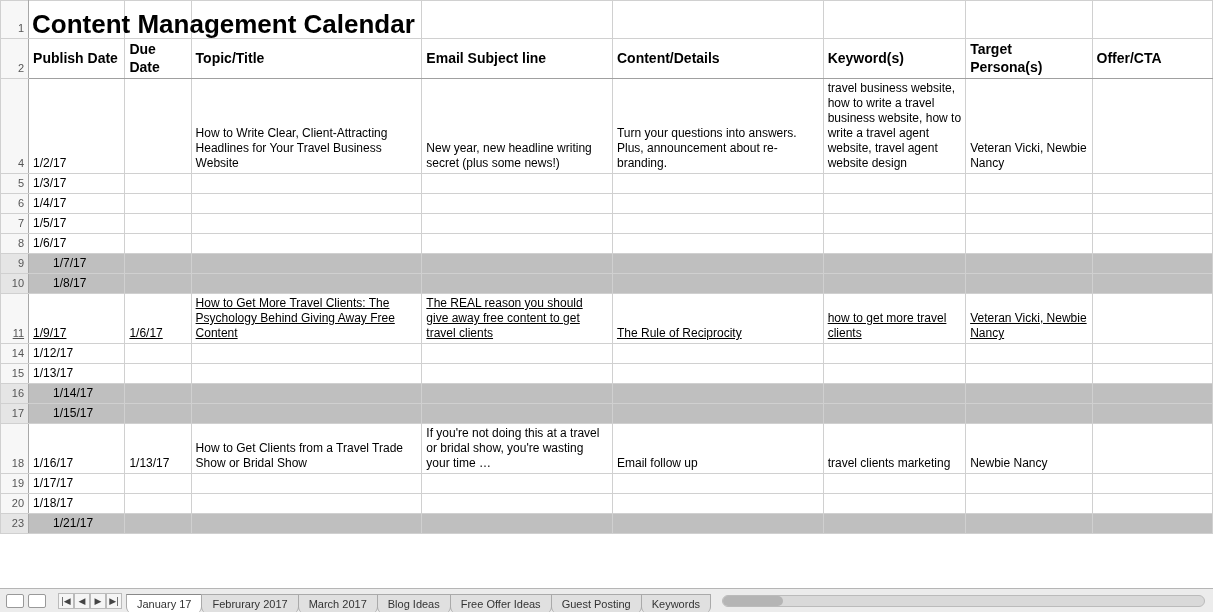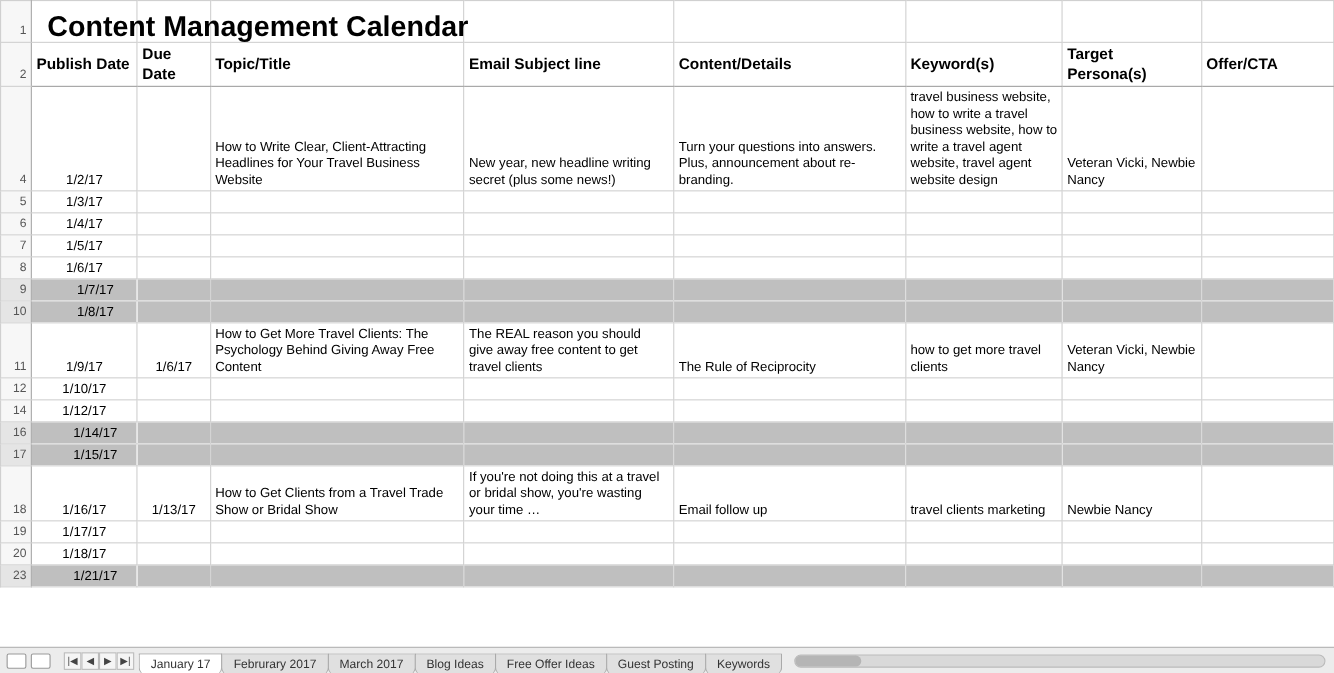--- a/index.html
+++ b/index.html
@@ -5,48 +5,48 @@
   * { box-sizing: border-box; margin: 0; padding: 0; }
   html, body { width: 1213px; height: 612px; font-family: Arial, Helvetica, sans-serif; font-size: 12px; background: #fff; overflow: hidden; }
   .sheet { position: relative; width: 100%; height: 100%; }
   table { border-collapse: collapse; table-layout: fixed; width: 1213px; }
   td, th { border: 1px solid #d0d0d0; padding: 2px 4px; vertical-align: bottom; overflow: hidden; font-size: 12px; line-height: 1.25; }
   .rowhead { width: 28px; text-align: right; background: #f7f7f7; color: #555; font-size: 11px; border-right: 1px solid #a8a8a8; border-bottom: 1px solid #d0d0d0; padding-right: 4px; }
   .title-row td.cell { font-size: 26px; font-weight: bold; border-bottom: 1px solid #d0d0d0; height: 38px; vertical-align: middle; }
   .header-row td.cell { font-weight: bold; font-size: 14px; height: 22px; vertical-align: middle; border-bottom: 1px solid #a0a0a0; }
   .shaded td.cell { background: #bfbfbf; padding-left: 24px; }
   .shaded .rowhead { background: #e5e5e5; }
-  .date { text-align: center; }
+  .date { text-align: left; }
   
   col.c0 { width: 28px; }
   col.c1 { width: 96px; }
   col.c2 { width: 66px; }
   col.c3 { width: 230px; }
   col.c4 { width: 190px; }
   col.c5 { width: 210px; }
   col.c6 { width: 142px; }
   col.c7 { width: 126px; }
   col.c8 { width: 120px; }
   
   tr.h-tall td { height: 80px; }
-  tr.h-med td { height: 38px; }
+  tr.h-med td { height: 38px; text-decoration: underline; }
   tr.h-med2 td { height: 36px; }
   tr.h-small td { height: 15px; }
   
   .footer { position: absolute; bottom: 0; left: 0; right: 0; height: 24px; background: #ececec; border-top: 1px solid #b5b5b5; display: flex; align-items: center; font-size: 11px; }
   .footer .view-icons { display: flex; gap: 4px; padding: 0 6px; }
   .view-icon { width: 18px; height: 14px; border: 1px solid #999; background: #fff; border-radius: 2px; }
   .nav-arrows { display: flex; gap: 0; margin-left: 6px; }
   .nav-btn { width: 16px; height: 16px; background: #f5f5f5; border: 1px solid #bbb; display: flex; align-items: center; justify-content: center; font-size: 9px; color: #444; cursor: pointer; }
   .tabs { display: flex; align-items: flex-end; margin-left: 4px; height: 100%; }
   .tab { padding: 3px 10px 3px 10px; border: 1px solid #aaa; border-bottom: none; background: #e0e0e0; margin-right: -1px; border-radius: 0 0 6px 6px; transform: translateY(1px); cursor: pointer; white-space: nowrap; font-size: 11px; color: #333; }
   .tab.active { background: #fff; font-weight: normal; border-top: 1px solid #888; }
   .scroll-track { flex: 1; height: 12px; margin: 0 8px 0 12px; background: #d9d9d9; border: 1px solid #bbb; border-radius: 6px; position: relative; }
   .scroll-thumb { position: absolute; left: 0; top: 0; bottom: 0; width: 60px; background: #b5b5b5; border-radius: 6px; }
-  .title-overflow { position: absolute; top: 9px; left: 43px; font-size: 26px; font-weight: bold; white-space: nowrap; pointer-events: none; }
+  .title-overflow { position: absolute; top: 9px; left: 32px; font-size: 26px; font-weight: bold; white-space: nowrap; pointer-events: none; }
 </style>
 </head>
 <body>
 
 <div class="sheet">
 
   <div class="title-overflow">Content Management Calendar</div>
 
   <table>
     <colgroup>
@@ -165,33 +165,33 @@
           <td class="cell date">1/9/17</td>
           <td class="cell date">1/6/17</td>
           <td class="cell">How to Get More Travel Clients: The Psychology Behind Giving Away Free Content</td>
           <td class="cell">The REAL reason you should give away free content to get travel clients</td>
           <td class="cell">The Rule of Reciprocity</td>
           <td class="cell">how to get more travel clients</td>
           <td class="cell">Veteran Vicki, Newbie Nancy</td>
           <td class="cell"></td>
         </tr>
         <tr class="h-small">
-          <td class="rowhead">12</td>
-          <td class="cell date">1/10/17</td>
-          <td class="cell date"></td>
-          <td class="cell"></td>
-          <td class="cell"></td>
-          <td class="cell"></td>
-          <td class="cell"></td>
-          <td class="cell"></td>
-          <td class="cell"></td>
-        </tr>
-        <tr class="h-small">
           <td class="rowhead">14</td>
           <td class="cell date">1/12/17</td>
+          <td class="cell date"></td>
+          <td class="cell"></td>
+          <td class="cell"></td>
+          <td class="cell"></td>
+          <td class="cell"></td>
+          <td class="cell"></td>
+          <td class="cell"></td>
+        </tr>
+        <tr class="h-small">
+          <td class="rowhead">15</td>
+          <td class="cell date">1/13/17</td>
           <td class="cell date"></td>
           <td class="cell"></td>
           <td class="cell"></td>
           <td class="cell"></td>
           <td class="cell"></td>
           <td class="cell"></td>
           <td class="cell"></td>
         </tr>
         <tr class="h-small shaded">
           <td class="rowhead">16</td>

